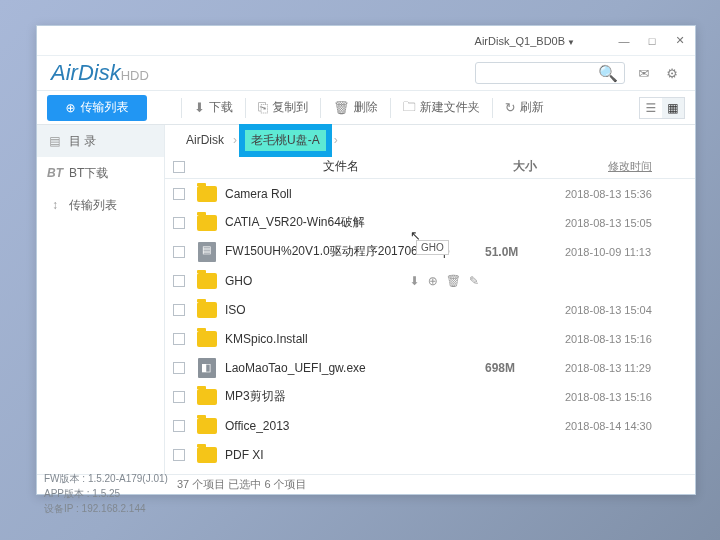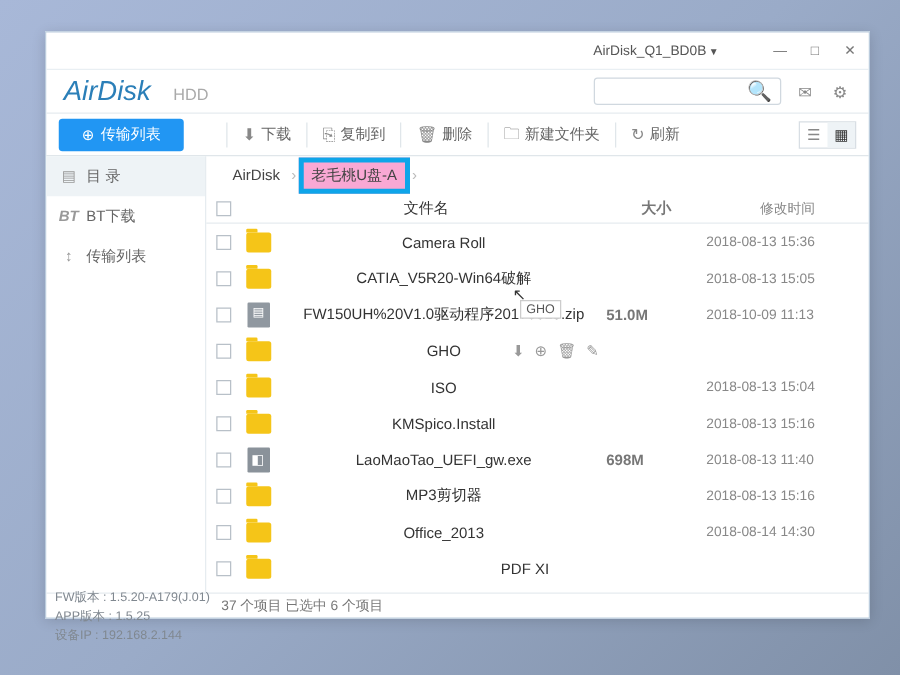--- a/index.html
+++ b/index.html
@@ -4,60 +4,60 @@
 <style>
 * { margin: 0; padding: 0; box-sizing: border-box; font-family: "Microsoft YaHei", Arial, sans-serif; }
 body { background: linear-gradient(135deg, #a8b8d8 0%, #9aabc8 50%, #8090a8 100%); width: 720px; height: 540px; overflow: hidden; }
 .window { position: absolute; left: 36px; top: 25px; width: 660px; height: 470px; background: #fff; border: 1px solid #bcd; box-shadow: 0 2px 10px rgba(0,0,0,0.15); }
 .titlebar { height: 30px; display: flex; align-items: center; justify-content: flex-end; padding: 0 6px; font-size: 11px; color: #555; gap: 10px; border-bottom: 1px solid #e9eff3; }
 .titlebar .device { color: #555; margin-right: 30px; position: relative; }
 .titlebar .device:after { content: "▼"; font-size: 8px; margin-left: 2px; }
 .winbtn { width: 18px; text-align: center; color: #777; cursor: pointer; }
 .header { height: 34px; display: flex; align-items: center; padding: 0 14px; gap: 30px; }
 .logo { color: #2b7fb8; font-size: 22px; font-weight: 500; font-style: italic; }
-.logo-sub { color: #aaa; font-size: 13px; margin-left: 18px; }
+.logo-sub { color: #aaa; font-size: 13px; margin-left: 0; }
 .search { flex: 1; display: flex; justify-content: flex-end; align-items: center; gap: 10px; }
 .search-box { width: 150px; height: 22px; border: 1px solid #d0d8df; border-radius: 3px; display: flex; align-items: center; justify-content: flex-end; padding-right: 6px; }
 .icon-btn { color: #888; font-size: 13px; width: 18px; text-align: center; cursor: pointer; }
 .toolbar { height: 34px; border-top: 1px solid #e6ecf0; display: flex; align-items: center; }
 .upload-btn { background: #2196f3; color: #fff; height: 26px; width: 100px; margin-left: 10px; border-radius: 3px; display: flex; align-items: center; justify-content: center; font-size: 12px; gap: 5px; cursor: pointer; }
 .tool-actions { display: flex; align-items: center; margin-left: 22px; }
 .tool-sep { width: 1px; height: 20px; background: #e0e6ea; margin: 0 12px; }
 .tool-item { display: flex; align-items: center; gap: 4px; color: #666; font-size: 12px; cursor: pointer; }
 .tool-icon { color: #888; font-size: 13px; }
 .viewswitch { margin-left: auto; margin-right: 10px; display: flex; border: 1px solid #d8dee4; height: 22px; }
 .viewbtn { width: 22px; display: flex; align-items: center; justify-content: center; color: #888; font-size: 12px; }
 .viewbtn.active { background: #eef3f6; color: #333; }
 .body { display: flex; height: calc(100% - 98px - 20px); border-top: 1px solid #e0e6ea; }
 .sidebar { width: 128px; border-right: 1px solid #e6ecf0; }
 .side-item { height: 32px; display: flex; align-items: center; padding: 0 10px; font-size: 12px; color: #666; gap: 6px; cursor: pointer; }
 .side-item.active { background: #eef3f6; }
 .side-icon { width: 16px; text-align: center; color: #999; }
 .main { flex: 1; display: flex; flex-direction: column; }
 .crumb { height: 30px; display: flex; align-items: center; font-size: 12px; padding-left: 14px; gap: 2px; color: #444; }
 .crumb-seg { padding: 2px 6px; border: 1px solid transparent; }
-.crumb-seg.cur { background: #f9a8d4; border: 4px solid #0ea5e9; }
+.crumb-seg.cur { background: #5eead4; border: 6px solid #0ea5e9; }
 .crumb-sep { color: #bbb; }
 .colhead { height: 24px; display: flex; align-items: center; font-size: 12px; color: #555; border-bottom: 1px solid #e6ecf0; }
 .colhead .c-chk { width: 28px; }
 .colhead .c-name { flex: 1; text-align: center; }
 .colhead .c-size { width: 80px; text-align: center; }
-.colhead .c-time { width: 130px; text-align: center; }
+.colhead .c-time { width: 130px; text-align: center; text-decoration: underline; }
 .filelist { flex: 1; overflow: hidden; }
 .row { height: 29px; display: flex; align-items: center; font-size: 12px; }
 .c-chk { width: 28px; display: flex; justify-content: center; }
 .chk { width: 12px; height: 12px; border: 1px solid #b8c0c8; }
 .c-icon { width: 28px; display: flex; justify-content: center; }
 .folder { width: 20px; height: 16px; background: #f5c518; border-radius: 2px; position: relative; }
 .folder:before { content: ""; position: absolute; top: -3px; left: 0; width: 9px; height: 3px; background: #f5c518; border-radius: 1px 1px 0 0; }
 .zipfile { width: 18px; height: 20px; background: #9098a0; border-radius: 1px; position: relative; }
 .zipfile:before { content: "▤"; position: absolute; top: 2px; left: 4px; color: #fff; font-size: 10px; }
 .exefile { width: 18px; height: 20px; background: #8a929a; border-radius: 1px; position: relative; }
 .exefile:before { content: "◧"; position: absolute; top: 3px; left: 3px; color: #fff; font-size: 11px; }
-.c-name { flex: 1; color: #333; padding-left: 4px; position: relative; text-align: center; }
+.c-name { flex: 1; color: #333; padding-left: 4px; position: relative; }
 .c-size { width: 80px; color: #777; font-weight: bold; }
 .c-time { width: 130px; color: #888; font-size: 11px; }
 .row-actions { position: absolute; right: 6px; top: 0; display: flex; gap: 8px; color: #999; font-size: 12px; }
 .statusbar { height: 20px; border-top: 1px solid #e6ecf0; font-size: 11px; color: #777; display: flex; align-items: center; padding-left: 140px; }
 .bottominfo { position: absolute; left: 44px; bottom: 24px; font-size: 10px; color: #808890; line-height: 1.5; }
 .tooltip { position: absolute; left: 416px; top: 240px; background: #fff; border: 1px solid #ccc; font-size: 10px; padding: 1px 4px; color: #555; }
 .cursor { position: absolute; left: 410px; top: 228px; font-size: 13px; color: #333; pointer-events:none; }
 </style>
 </head>
 <body>
@@ -226,21 +226,21 @@
           </div>
           <div class="row">
             <div class="c-chk">
               <div class="chk"></div>
             </div>
             <div class="c-icon">
               <div class="exefile"></div>
             </div>
             <div class="c-name">LaoMaoTao_UEFI_gw.exe</div>
             <div class="c-size">698M</div>
-            <div class="c-time">2018-08-13 11:40</div>
+            <div class="c-time">2018-08-13 11:29</div>
           </div>
           <div class="row">
             <div class="c-chk">
               <div class="chk"></div>
             </div>
             <div class="c-icon">
               <div class="folder"></div>
             </div>
             <div class="c-name">MP3剪切器</div>
             <div class="c-size"></div>

